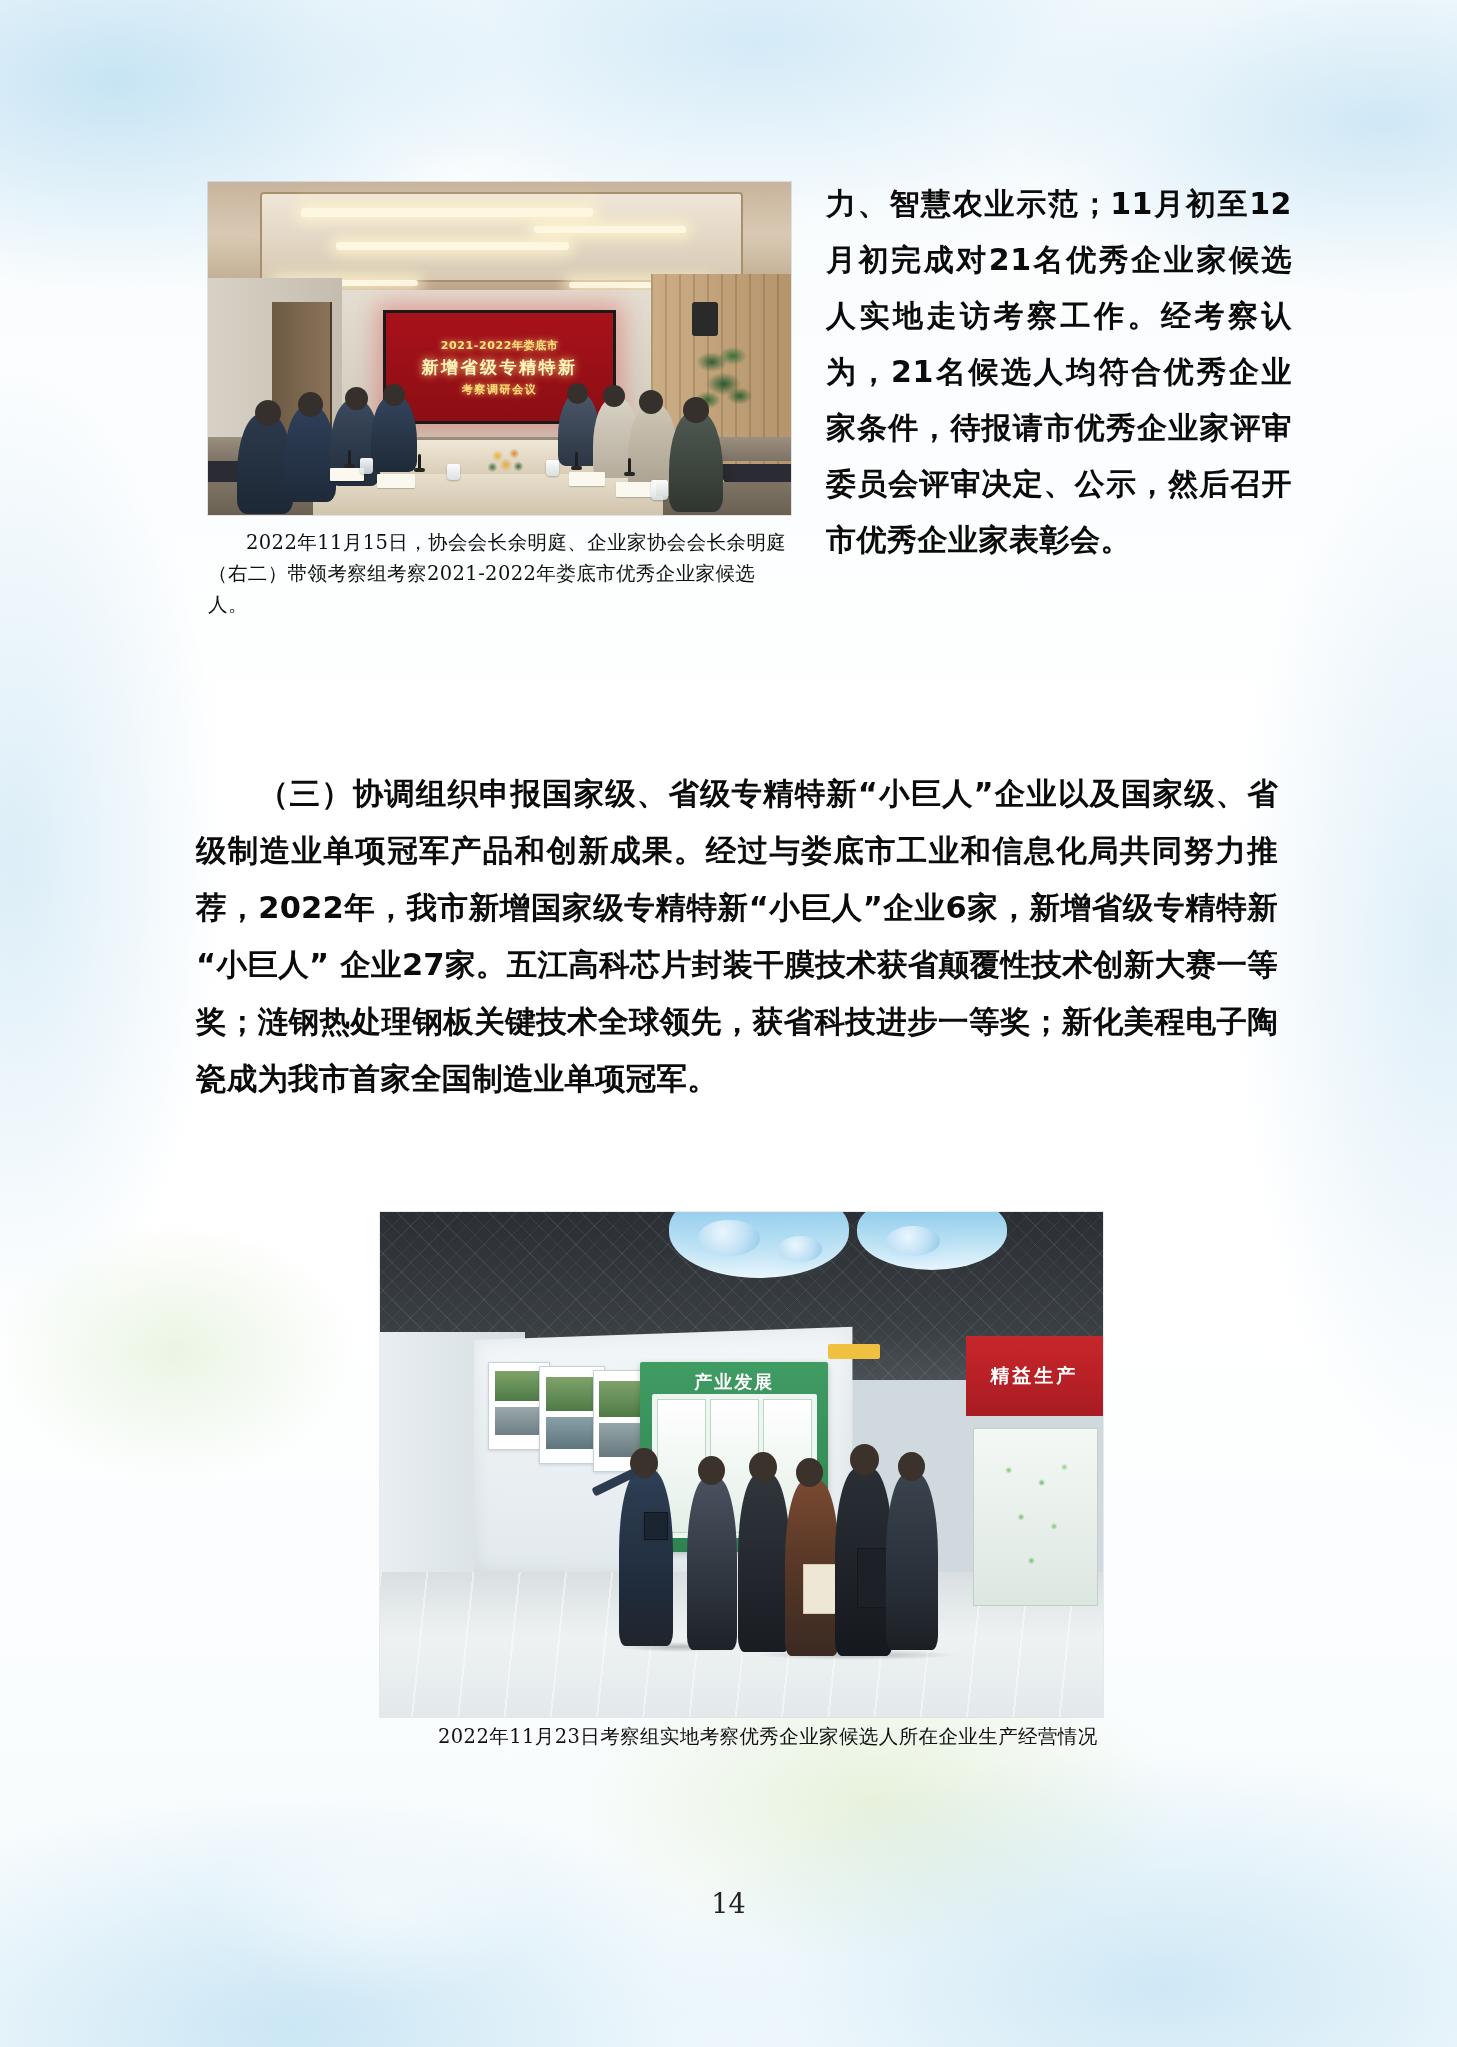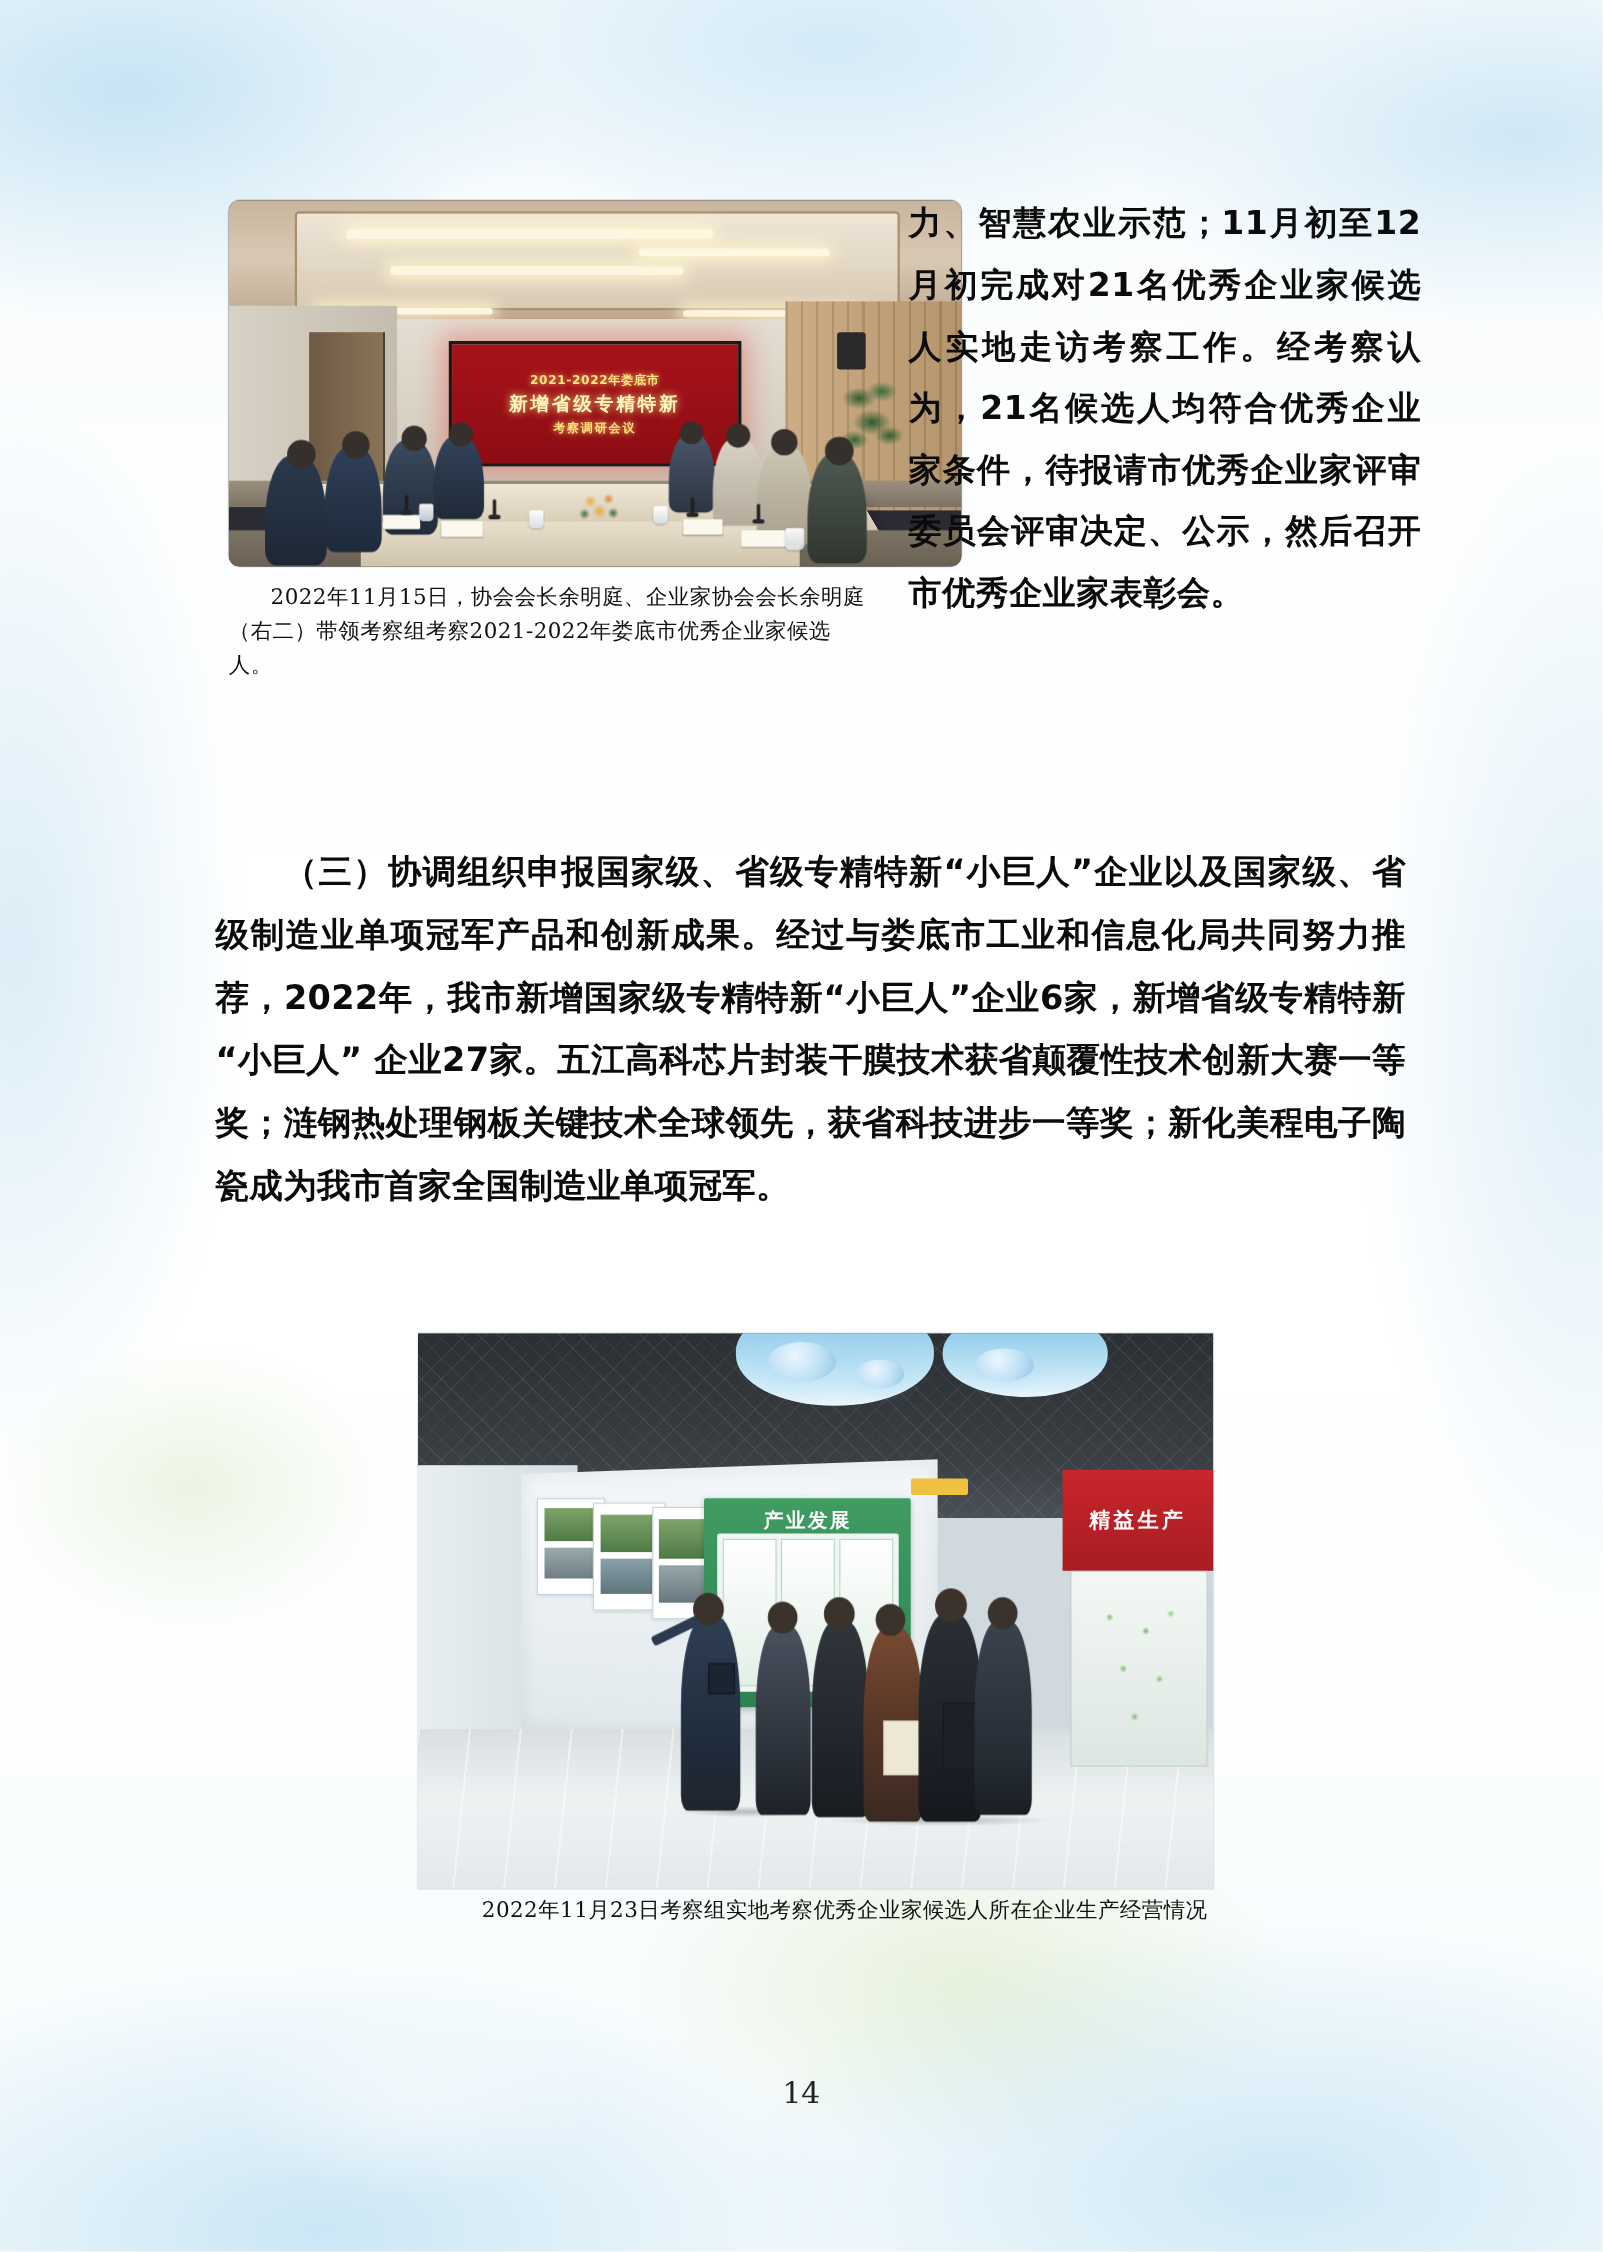--- a/index.html
+++ b/index.html
@@ -60,27 +60,26 @@
     height: 740px;
   }
 
   .fig1 {
     position: absolute;
     left: 208px;
     top: 182px;
     width: 583px;
   }
   .fig1 .photo {
-    width: 666px;
+    width: 583px;
     height: 333px;
     position: relative;
     overflow: hidden;
     background: #2b2b33;
     box-shadow: 0 0 0 1px rgba(0,0,0,0.10);
-    border-radius: 10px;
   }
   .cap {
     font-family: "DejaVu Serif", "Liberation Serif", serif;
     font-size: 19.5px;
     line-height: 31px;
     color: #111;
     letter-spacing: 0.4px;
     margin-top: 12px;
   }
   .cap .indent { padding-left: 38px; display: inline; }
@@ -350,21 +349,21 @@
   }
   .p2-right-board-label {
     position: absolute; left: 0; top: 6px; width: 100%; text-align: center;
     color: #fff; font-size: 10px; letter-spacing: 1px; font-family: "DejaVu Sans", sans-serif;
   }
   .p2-right-board-inner {
     position: absolute; left: 8%; top: 26px; width: 84%; height: 166px;
     background: #f4faf6;
   }
   .p2-red-sign {
-    position: absolute; left: 81%; top: 124px; width: 19%; height: 92px;
+    position: absolute; left: 81%; top: 124px; width: 19%; height: 80px;
     background: linear-gradient(180deg,#c8262b 0%, #a81c22 100%);
     display: flex; align-items: center; justify-content: center;
   }
   .p2-red-sign span {
     color: #fff; font-size: 19px; font-weight: 700; letter-spacing: 3px;
     font-family: "DejaVu Sans", sans-serif;
   }
   .p2-yellow-tab {
     position: absolute; left: 62%; top: 132px; width: 52px; height: 15px;
     background: #f0c040; border-radius: 2px;

